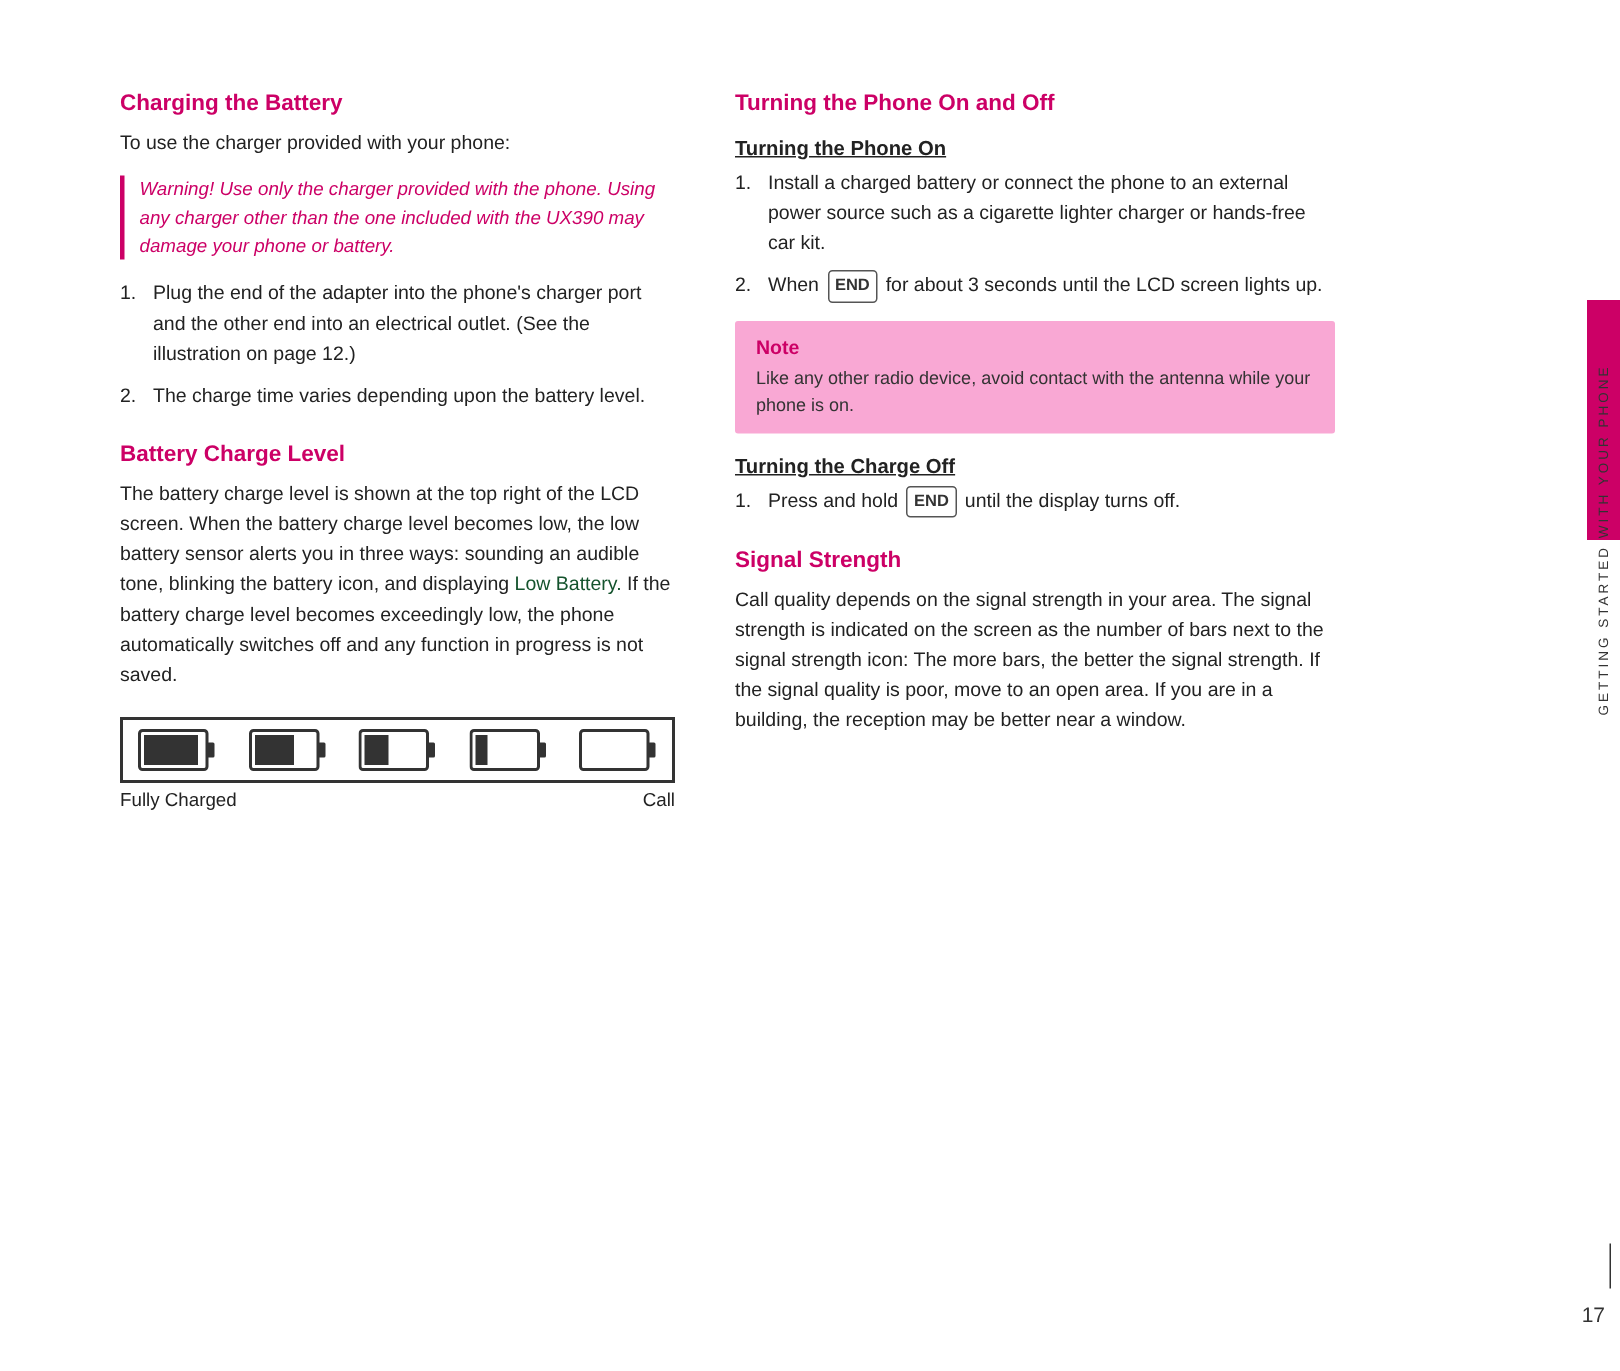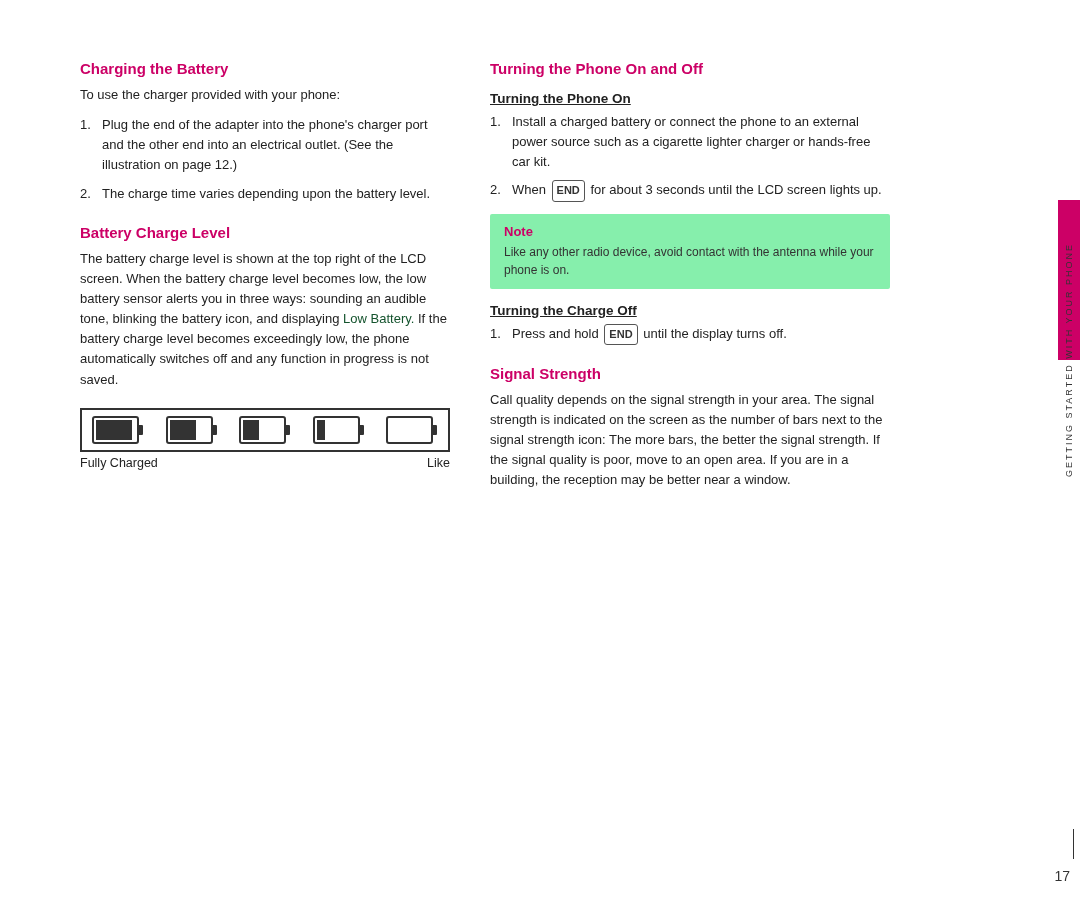--- a/index.html
+++ b/index.html
@@ -145,21 +145,21 @@
     .numbered-item .num {
       min-width: 16px;
     }
 
     .numbered-item .item-text {
       flex: 1;
     }
 
     
     .note-box {
-      background: #86efac;
+      background: #f9a8d4;
       padding: 10px 14px;
       margin: 12px 0;
       border-radius: 2px;
     }
 
     .note-title {
       font-size: 13px;
       font-weight: bold;
       color: #cc0066;
       margin-bottom: 4px;
@@ -215,20 +215,23 @@
 
 <div class="page-container">
   <div class="main-content">
 
     <div class="left-column">
 
       <h2 class="section-title">Charging the Battery</h2>
 
       <p class="body-text">To use the charger provided with your phone:</p>
 
+      <div class="warning-block">
+        <p class="warning-text">Warning! Use only the charger provided with the phone. Using any charger other than the one included with the UX390 may damage your phone or battery.</p>
+      </div>
 
       <div class="numbered-item">
         <span class="num">1.</span>
         <span class="item-text">Plug the end of the adapter into the phone's charger port and the other end into an electrical outlet. (See the illustration on page 12.)</span>
       </div>
 
       <div class="numbered-item">
         <span class="num">2.</span>
         <span class="item-text">The charge time varies depending upon the battery level.</span>
       </div>
@@ -268,21 +271,21 @@
         </svg>
 
         <svg width="52" height="28" viewBox="0 0 52 28">
           <rect x="1" y="1" width="45" height="26" rx="2" ry="2" fill="none" stroke="#333" stroke-width="2"></rect>
           <rect x="46" y="9" width="5" height="10" rx="1" fill="#333"></rect>
         </svg>
       </div>
 
       <div class="battery-labels-row">
         <span>Fully Charged</span>
-        <span>Like</span>
+        <span>Call</span>
       </div>
 
     </div>
 
     <div class="right-column">
 
       <h2 class="section-title">Turning the Phone On and Off</h2>
 
       <h3 class="subsection-title">Turning the Phone On</h3>
 

